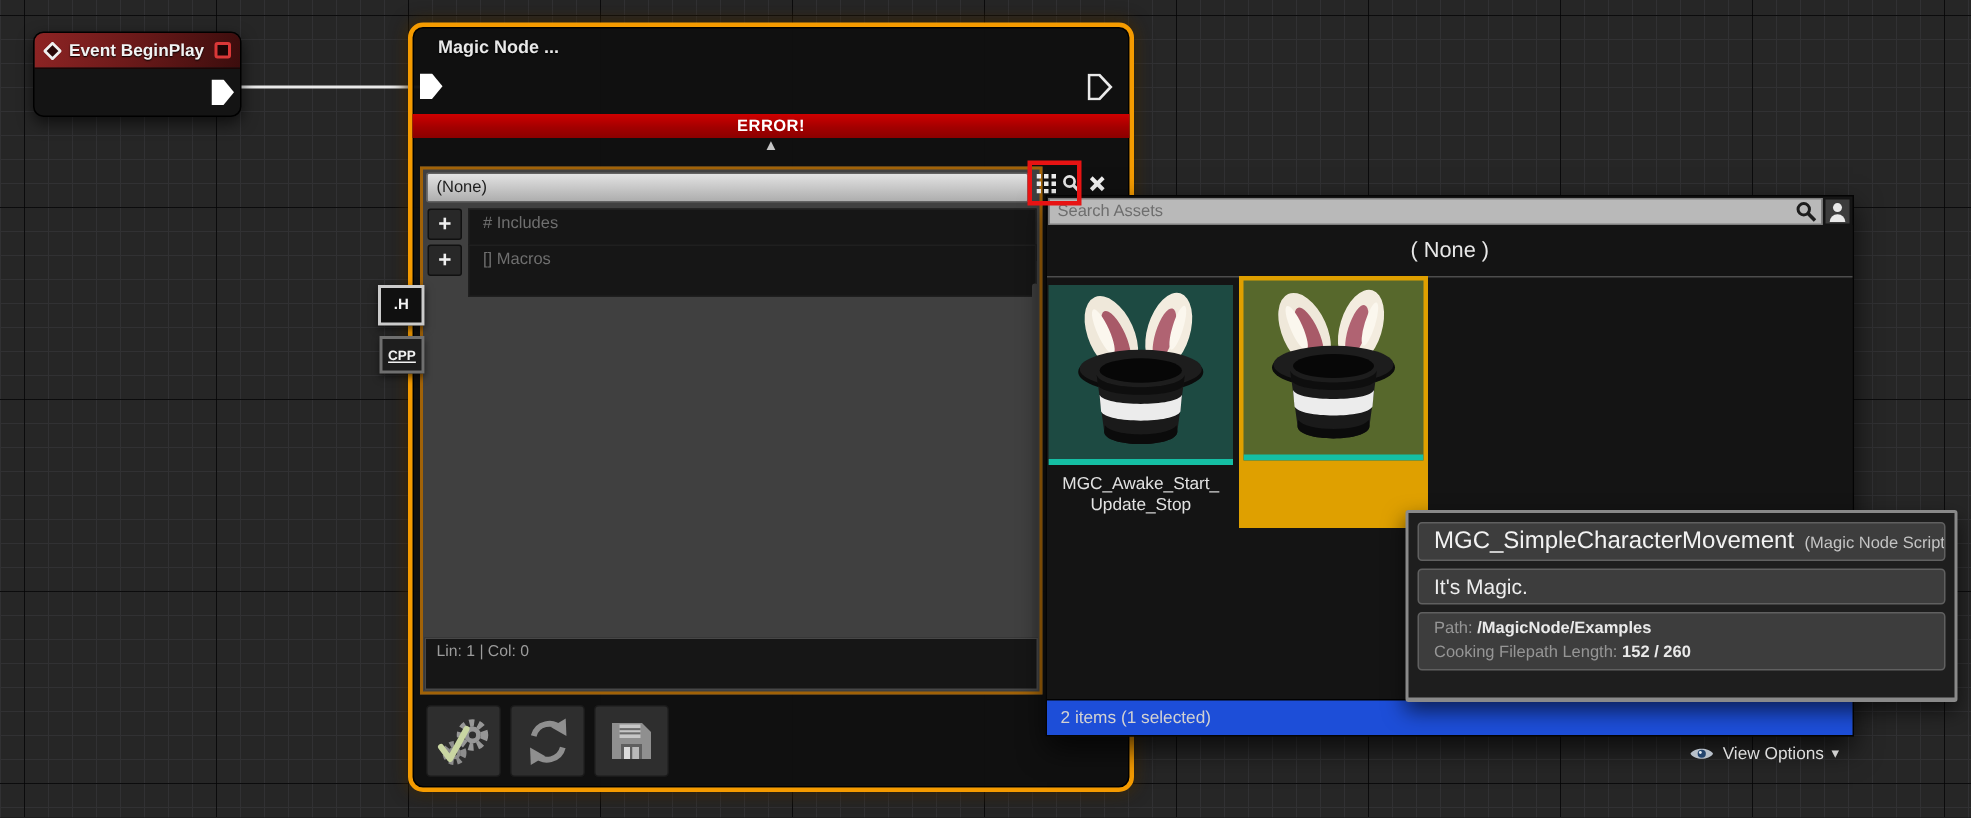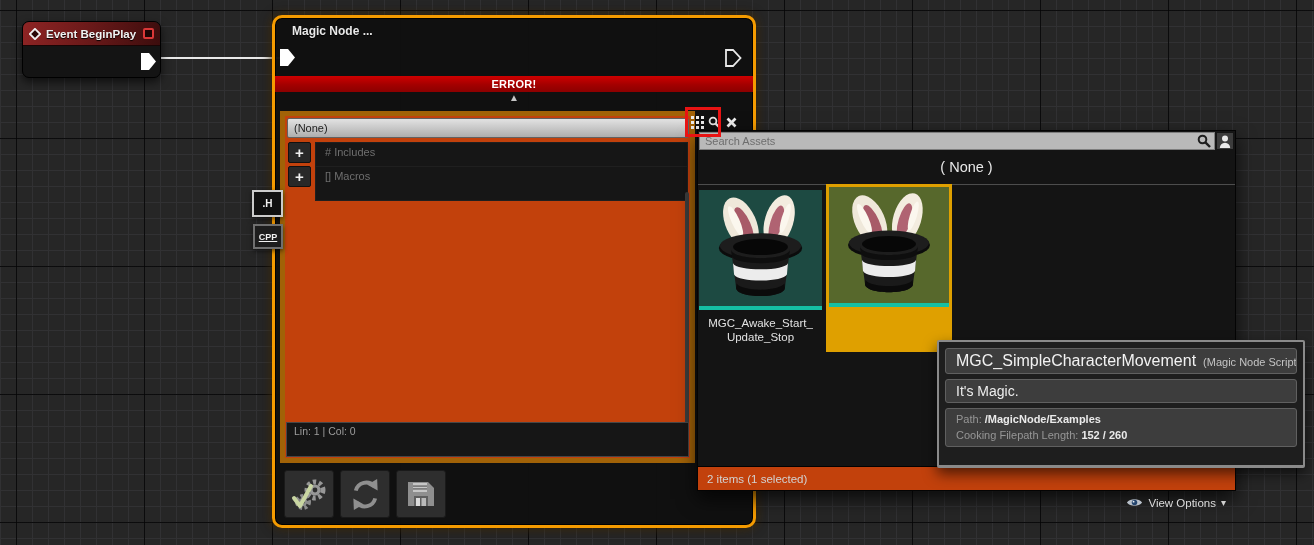--- a/index.html
+++ b/index.html
@@ -47,21 +47,21 @@
   .mn-error {
     position: absolute; left: 0; right: 0; top: 58px; height: 16px;
     background: linear-gradient(180deg, #cf0000 0%, #a30000 55%, #8c0000 100%);
     display: flex; align-items: center; justify-content: center;
     color: #fff; font-size: 11px; font-weight: bold; letter-spacing: .3px;
   }
   .mn-collapse { position: absolute; left: 0; right: 0; top: 74px; text-align: center; color: #c6c6c6; font-size: 10px; line-height: 12px; cursor: default; }
 
   .mn-editor {
     position: absolute; left: 5px; top: 93px; width: 415px; height: 352px;
-    background: #c2410c; border: 5px solid #a16207;
+    background: #404040; border: 2px solid #a16207;
   }
   .mn-dropdown {
     position: absolute; left: 2px; top: 2px; width: 402px; height: 20px;
     background: linear-gradient(180deg, #e2e2e2, #aeaeae);
     border: 1px solid #626262; border-radius: 2px;
     font-size: 11px; color: #1d1d1d; line-height: 18px; padding-left: 6px;
   }
   .mn-row { position: absolute; left: 3px; right: 2px; height: 21px; }
   .mn-row.r1 { top: 26px; } .mn-row.r2 { top: 50px; }
   .mn-plus {
@@ -120,21 +120,21 @@
   .tealbar { position: absolute; left: 0; right: 0; bottom: 0; height: 4px; background: var(--teal-accent, #15bfa4); }
   .tile-label { font-size: 11.5px; line-height: 14px; margin-top: 6px; }
   .tile1 { left: 1px; top: 4px; width: 123px; }
   .tile1 .thumb { width: 123px; height: 120px; background: #1d4a42; }
   .tile1 .tile-label { color: #e2e2e2; }
   .tile2 { left: 128px; top: -2px; width: 126px; height: 168px; background: var(--selected-tile-orange, #dfa000); padding: 3px; }
   .tile2 .thumb { width: 120px; height: 120px; background: #57682c; }
   .tile2 .tile-label { color: #241c00; margin-top: 4px; }
   .pp-footer {
     position: absolute; left: 0; right: 0; bottom: 0; height: 24px;
-    background: #c2410c; border-top: 1px solid #020202;
+    background: #1d4ed8; border-top: 1px solid #020202;
     display: flex; align-items: center; padding: 0 9px; color: #d2d2d2; font-size: 11.5px;
   }
   .pp-viewopts { margin-left: auto; display: flex; align-items: center; gap: 5px; color: #dcdcdc; margin-top: 48px; }
   .pp-caret { font-size: 10px; color: #cfcfcf; }
 
   
   .tooltip {
     position: absolute; left: 937px; top: 340px; width: 368px; height: 128px; z-index: 6;
     background: #1e1e1e; border: 2px solid #8a8a8a; border-bottom-width: 3px; border-radius: 2px;
     padding: 6px; display: flex; flex-direction: column; gap: 5px;

